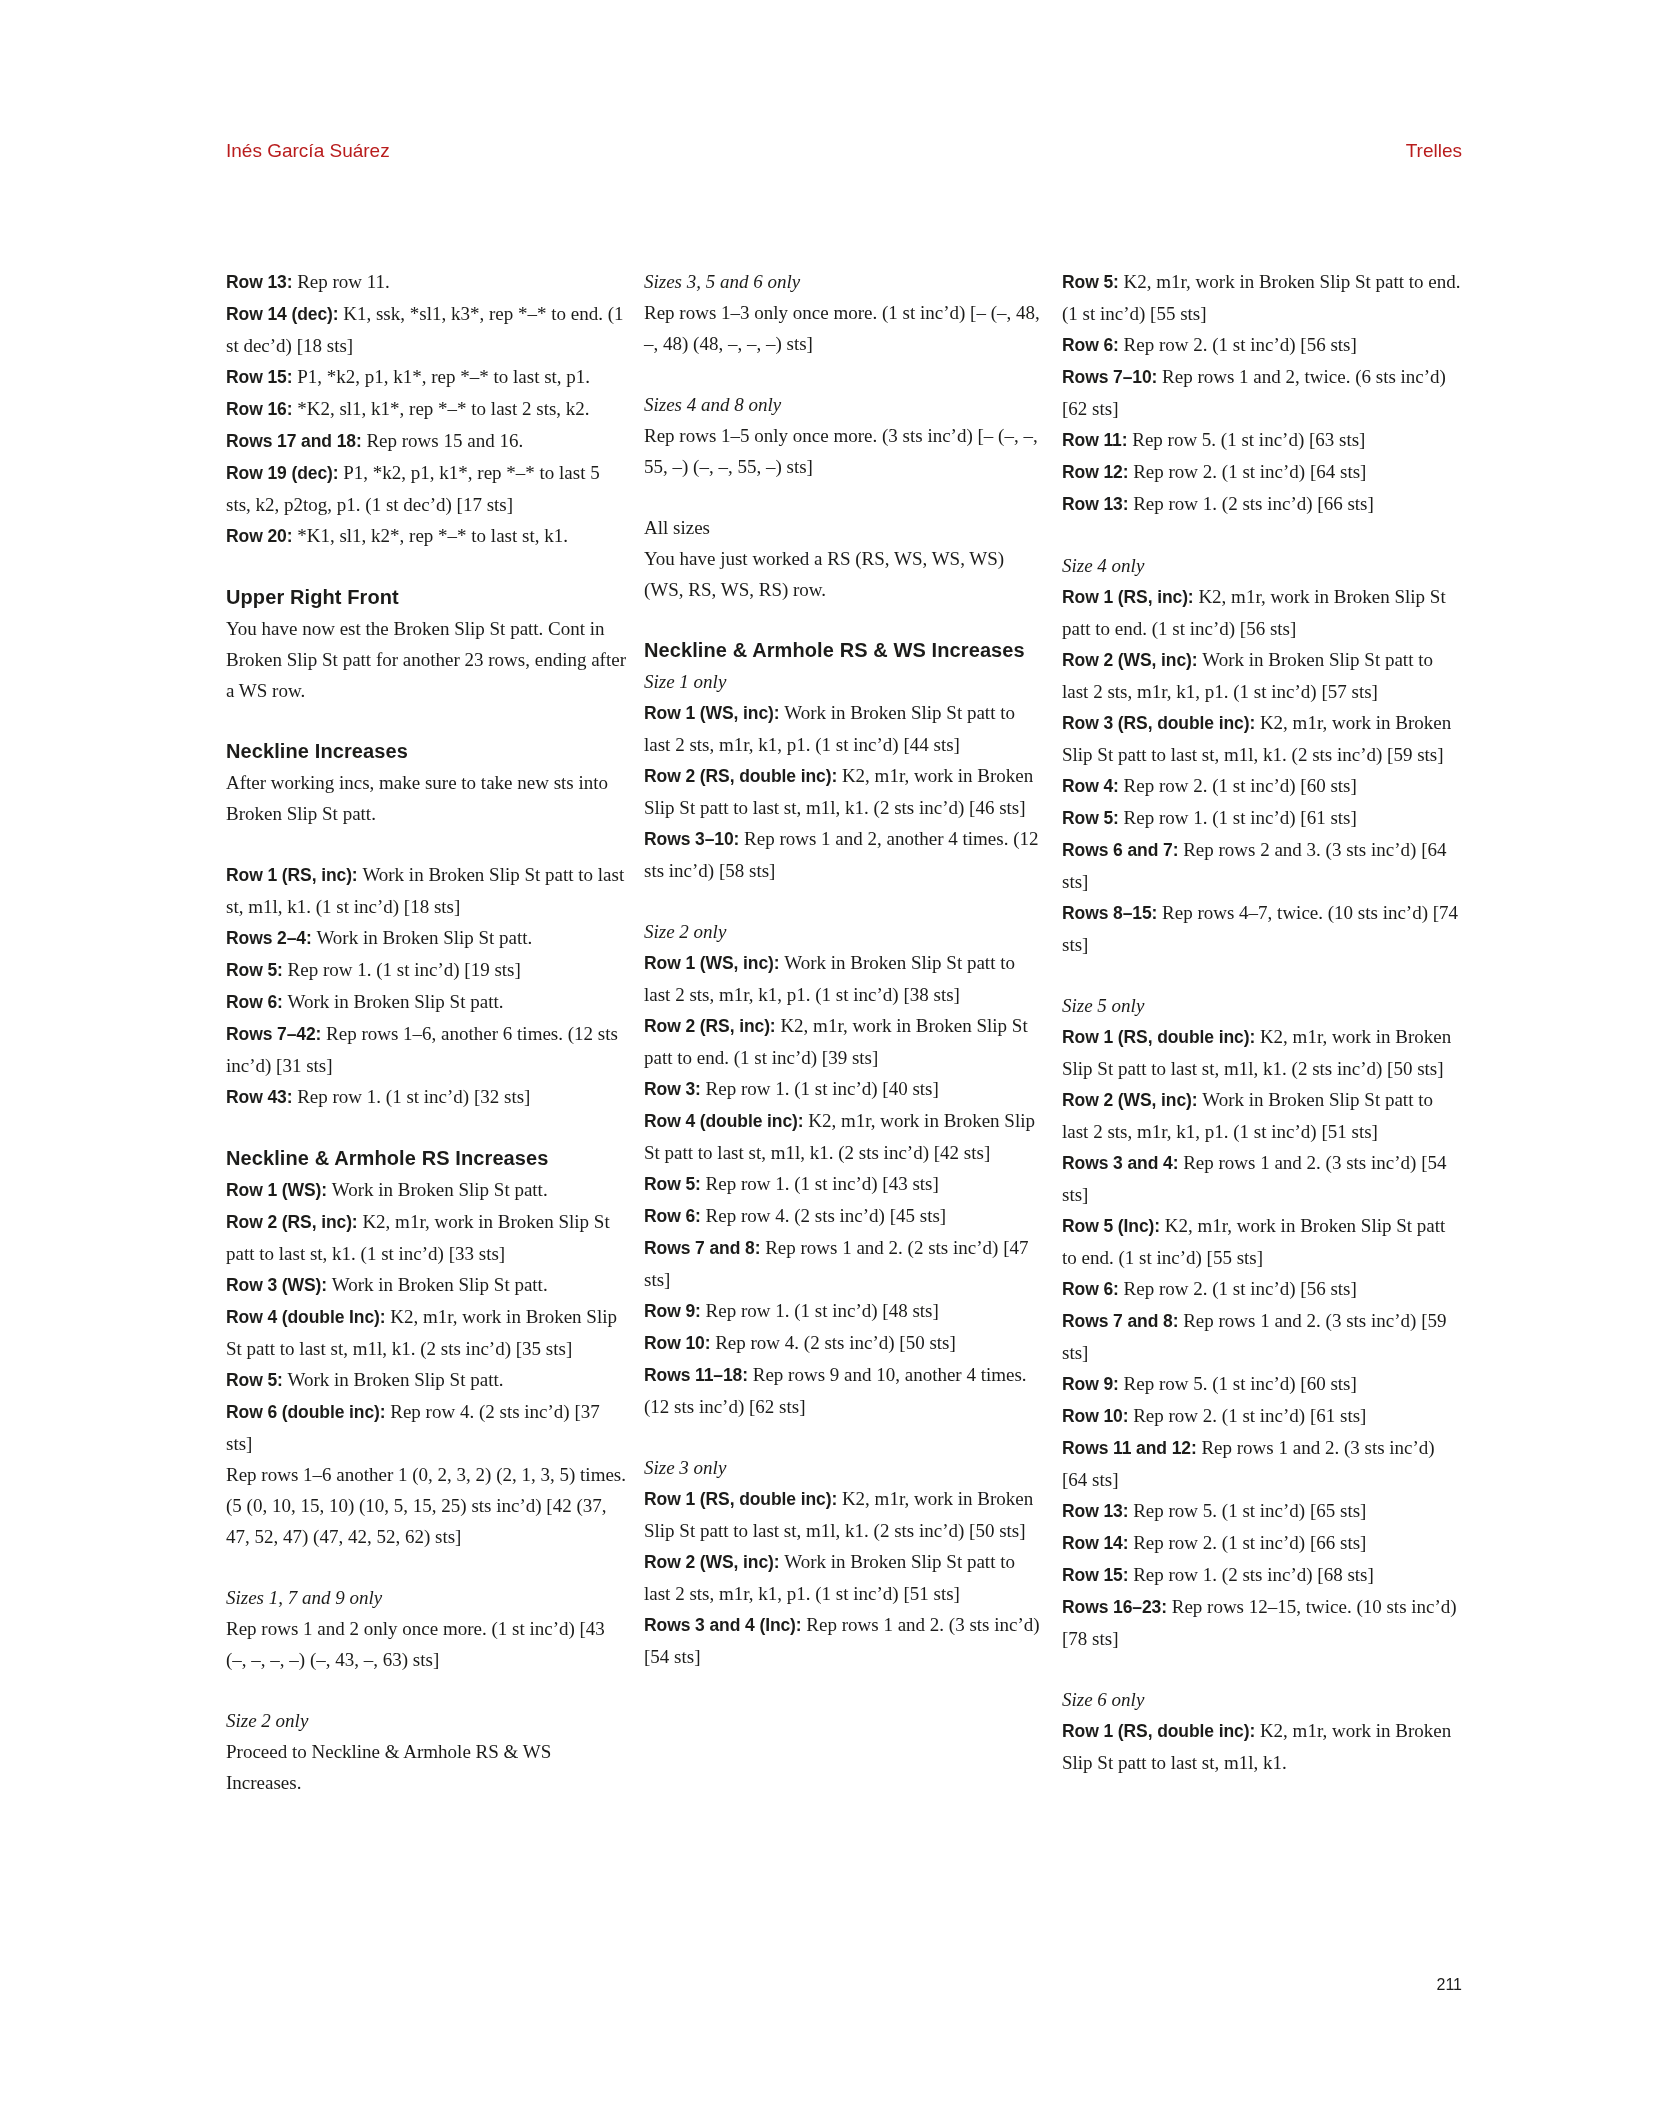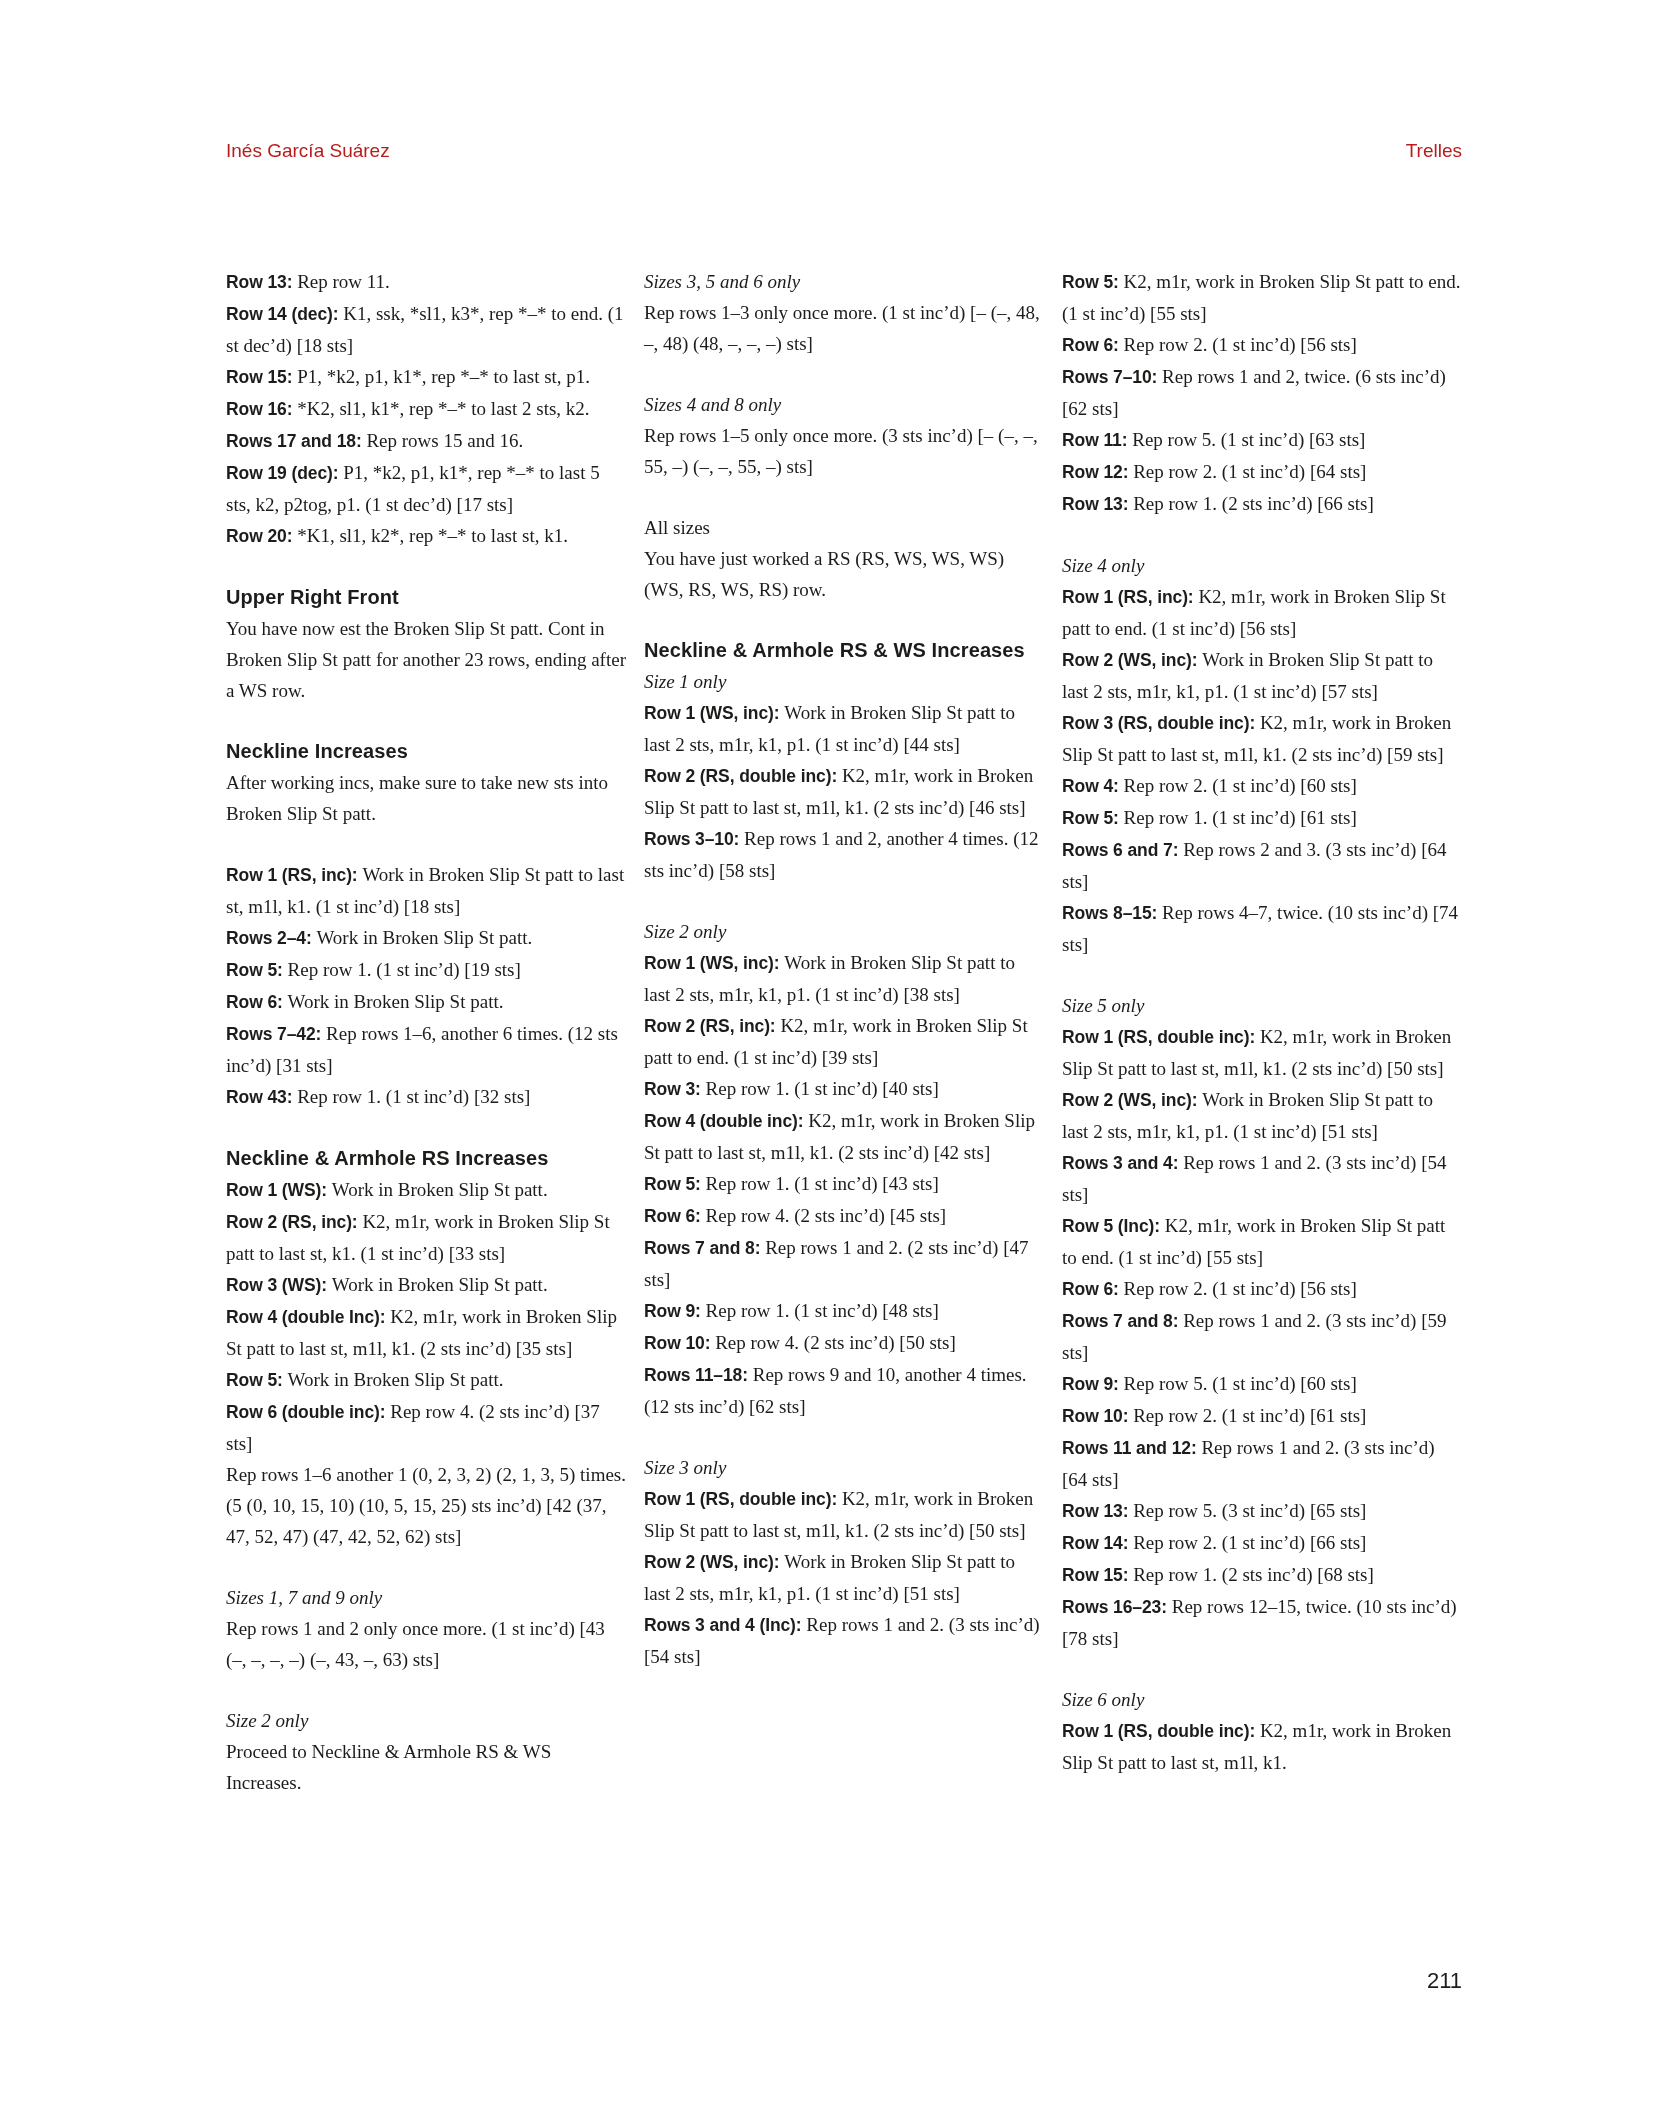--- a/index.html
+++ b/index.html
@@ -47,21 +47,21 @@
     font-size: 20px;
     font-weight: 700;
     letter-spacing: 0.1px;
   }
   .italic { font-style: italic; }
   .page-number {
     position: absolute;
     right: 192px;
     bottom: 132px;
     font-family: "Liberation Sans", sans-serif;
-    font-size: 22px;
+    font-size: 16px;
     color: #1c1c1a;
   }
 </style>
 </head>
 <body>
 
 <div class="page">
   <div class="header">
     <span>Inés García Suárez</span>
     <span>Trelles</span>
@@ -157,21 +157,21 @@
         <p class="blk italic"><span class="text">Size 5 only</span></p>
         <p class="blk row"><span class="label">Row 1 (RS, double inc): </span><span class="text">K2, m1r, work in Broken Slip St patt to last st, m1l, k1. (2 sts inc’d) [50 sts]</span></p>
         <p class="blk row"><span class="label">Row 2 (WS, inc): </span><span class="text">Work in Broken Slip St patt to last 2 sts, m1r, k1, p1. (1 st inc’d) [51 sts]</span></p>
         <p class="blk row"><span class="label">Rows 3 and 4: </span><span class="text">Rep rows 1 and 2. (3 sts inc’d) [54 sts]</span></p>
         <p class="blk row"><span class="label">Row 5 (Inc): </span><span class="text">K2, m1r, work in Broken Slip St patt to end. (1 st inc’d) [55 sts]</span></p>
         <p class="blk row"><span class="label">Row 6: </span><span class="text">Rep row 2. (1 st inc’d) [56 sts]</span></p>
         <p class="blk row"><span class="label">Rows 7 and 8: </span><span class="text">Rep rows 1 and 2. (3 sts inc’d) [59 sts]</span></p>
         <p class="blk row"><span class="label">Row 9: </span><span class="text">Rep row 5. (1 st inc’d) [60 sts]</span></p>
         <p class="blk row"><span class="label">Row 10: </span><span class="text">Rep row 2. (1 st inc’d) [61 sts]</span></p>
         <p class="blk row"><span class="label">Rows 11 and 12: </span><span class="text">Rep rows 1 and 2. (3 sts inc’d) [64 sts]</span></p>
-        <p class="blk row"><span class="label">Row 13: </span><span class="text">Rep row 5. (3 st inc’d) [65 sts]</span></p>
+        <p class="blk row"><span class="label">Row 13: </span><span class="text">Rep row 5. (1 st inc’d) [65 sts]</span></p>
         <p class="blk row"><span class="label">Row 14: </span><span class="text">Rep row 2. (1 st inc’d) [66 sts]</span></p>
         <p class="blk row"><span class="label">Row 15: </span><span class="text">Rep row 1. (2 sts inc’d) [68 sts]</span></p>
         <p class="blk row"><span class="label">Rows 16–23: </span><span class="text">Rep rows 12–15, twice. (10 sts inc’d) [78 sts]</span></p>
         <div class="blk gap"></div>
         <p class="blk italic"><span class="text">Size 6 only</span></p>
         <p class="blk row"><span class="label">Row 1 (RS, double inc): </span><span class="text">K2, m1r, work in Broken Slip St patt to last st, m1l, k1.</span></p>
       </div>
   </div>
   <div class="page-number">211</div>
 </div>

